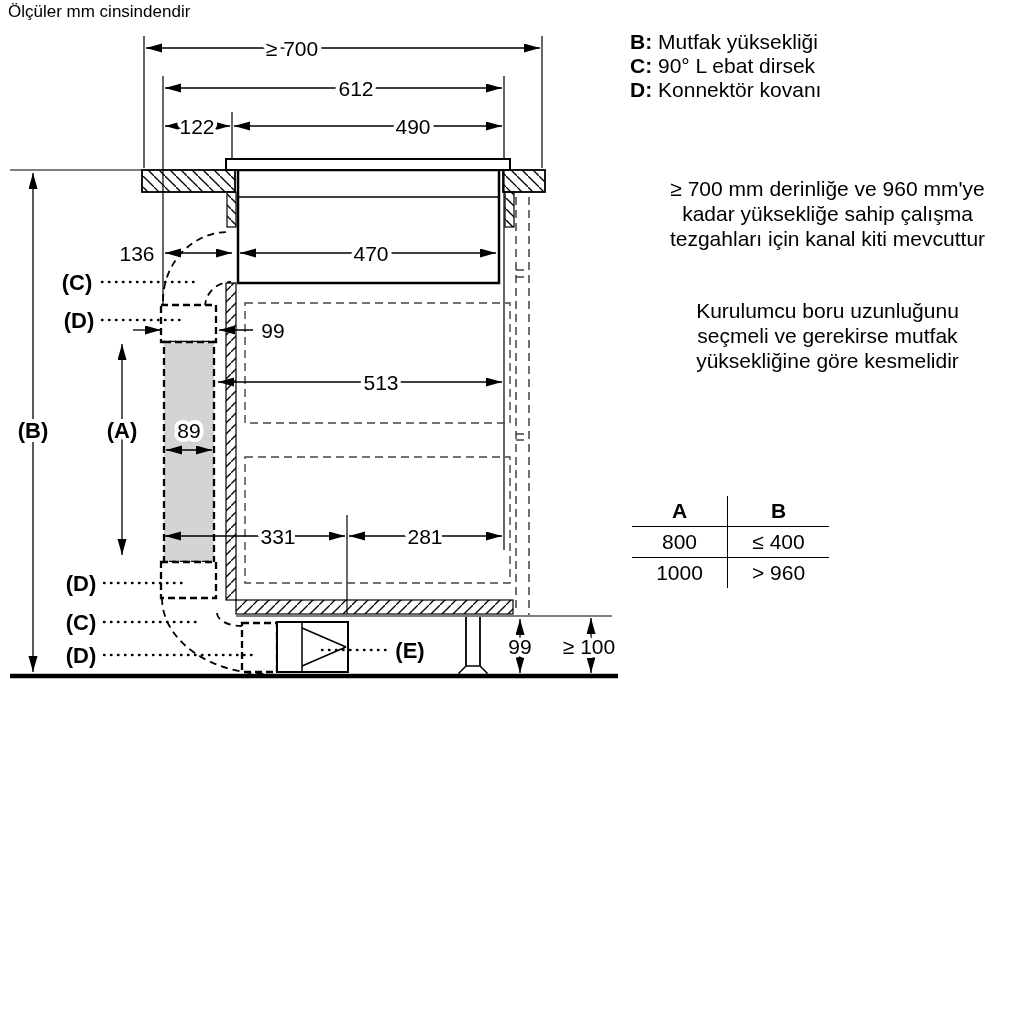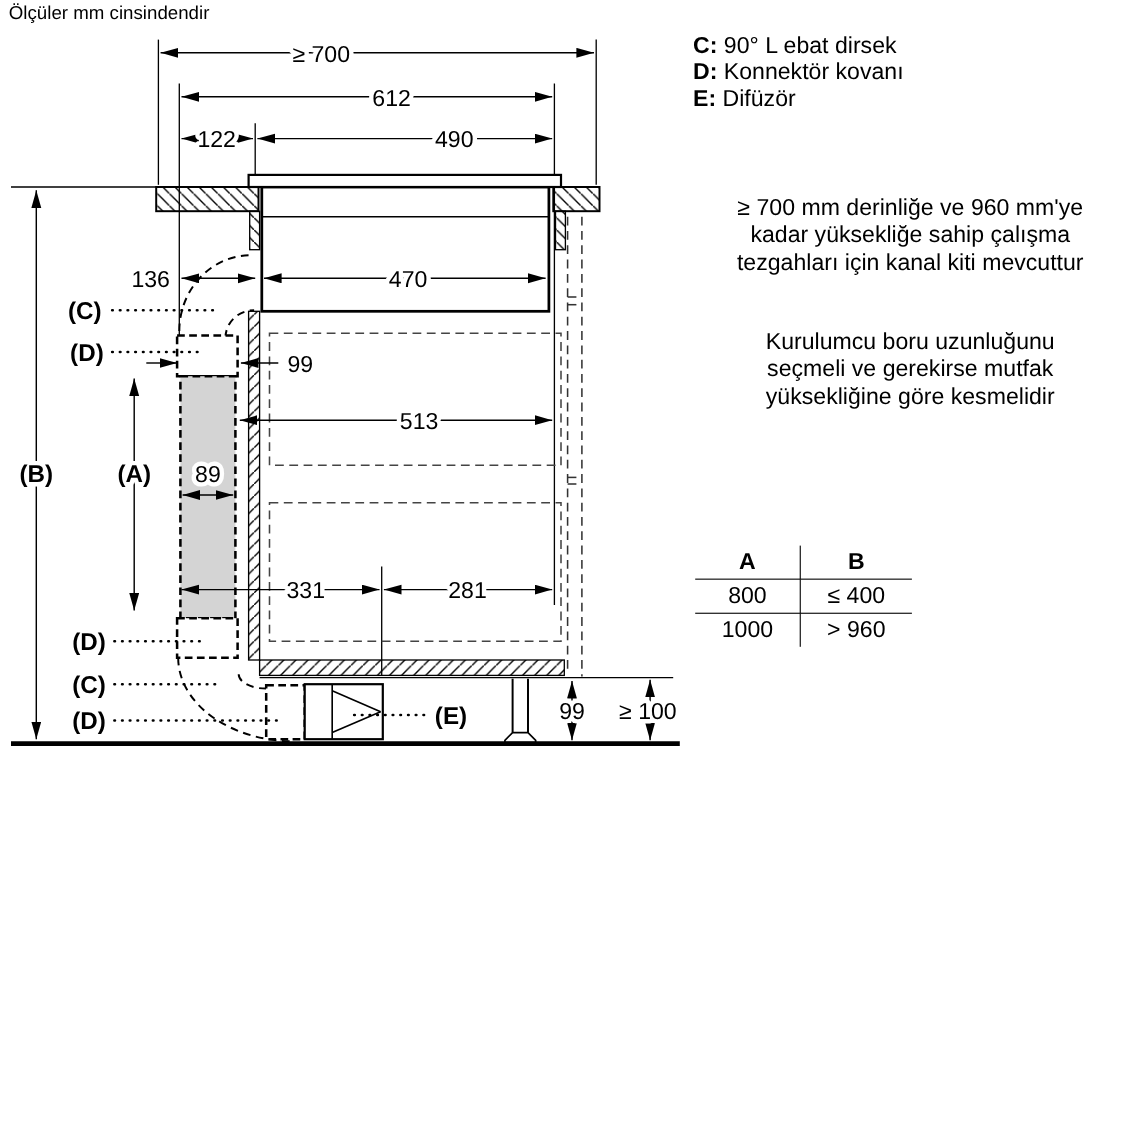--- a/index.html
+++ b/index.html
@@ -144,23 +144,23 @@
   <text class="lbl" x="79" y="328">(D)</text>
   <text class="lbl" x="81" y="591">(D)</text>
   <text class="lbl" x="81" y="630">(C)</text>
   <text class="lbl" x="81" y="663">(D)</text>
   <text class="lbl" x="410" y="658">(E)</text>
 </svg>
 
 <div class="abs" id="title">Ölçüler mm cinsindendir</div>
 
 <div class="abs" id="legend">
+  <div class="legend-row"><b>B:</b> <span>Mutfak yüksekliği</span></div>
   <div class="legend-row"><b>C:</b> <span>90° L ebat dirsek</span></div>
   <div class="legend-row"><b>D:</b> <span>Konnektör kovanı</span></div>
-  <div class="legend-row"><b>E:</b> <span>Difüzör</span></div>
 </div>
 
 <div class="abs note" id="note1">≥ 700 mm derinliğe ve 960 mm'ye
 kadar yüksekliğe sahip çalışma
 tezgahları için kanal kiti mevcuttur</div>
 <div class="abs note" id="note2">Kurulumcu boru uzunluğunu
 seçmeli ve gerekirse mutfak
 yüksekliğine göre kesmelidir</div>
 
 <table class="abs" id="sizetable">

